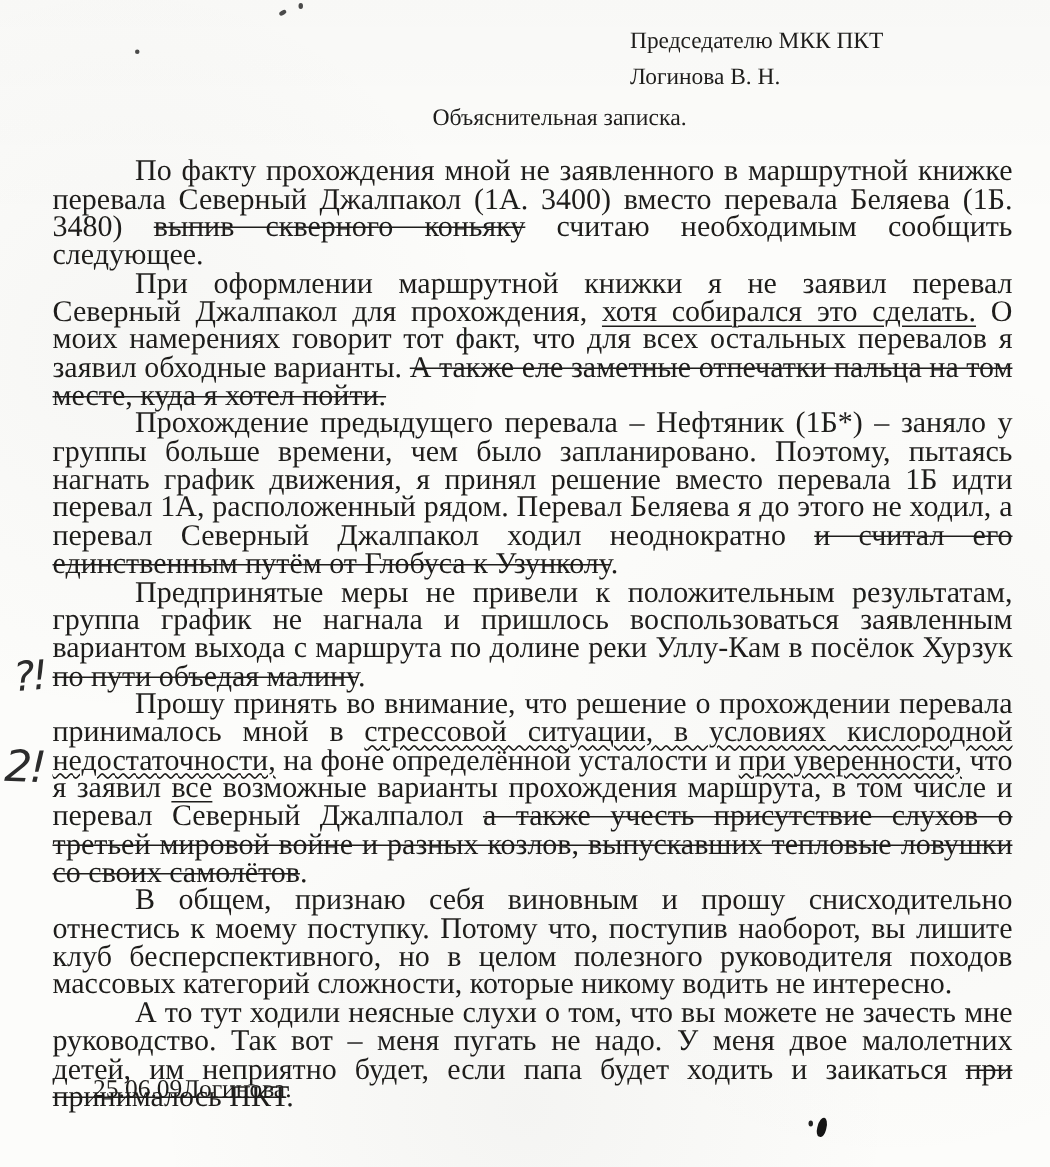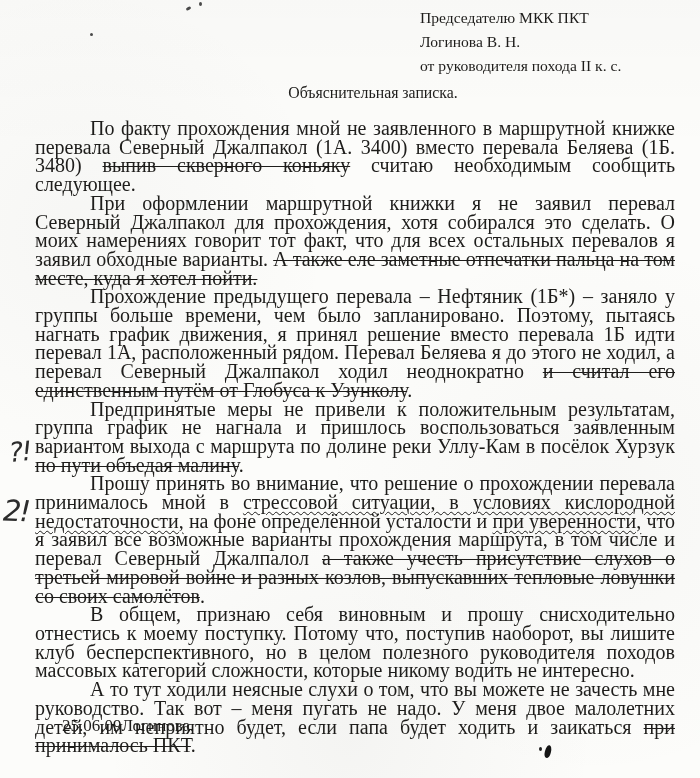--- a/index.html
+++ b/index.html
@@ -7,26 +7,26 @@
     width:700px;height:778px;position:relative;overflow:hidden;
     background:#fcfcfa;
     background-image:
       radial-gradient(circle at 12% 30%, rgba(120,120,120,0.045), transparent 30%),
       radial-gradient(circle at 85% 65%, rgba(120,120,120,0.04), transparent 35%),
       radial-gradient(circle at 50% 95%, rgba(100,100,100,0.05), transparent 30%),
       linear-gradient(180deg, rgba(0,0,0,0.015), rgba(0,0,0,0) 20%);
     font-family:"Liberation Serif", serif;
     color:#1e1d1b;
   }
-  .header{padding-top:6px;margin-left:420px;font-size:15.6px;line-height:24px;}
+  .header{padding-top:16px;margin-left:420px;font-size:15.6px;line-height:24px;}
   .title{margin-top:5px;text-align:center;padding-left:46px;font-size:15.8px;line-height:19px;}
   .bodytext{margin:17px 25px 0 35px;font-size:20px;line-height:18.7px;text-align:justify;}
   .bodytext p{margin:0;text-indent:55px;}
   .strike{text-decoration:line-through;text-decoration-thickness:1.4px;}
-  .u-hand{text-decoration-thickness:1.1px;text-underline-offset:3px;margin-top:24px;}
+  .u-hand{text-decoration:underline;text-decoration-thickness:1.1px;text-underline-offset:3px;margin-top:24px;}
   .u-wavy{text-decoration:underline;text-decoration-style:wavy;text-decoration-thickness:0.9px;text-underline-offset:2px;}
   .margin-mark{
     position:absolute;font-family:"DejaVu Sans",sans-serif;font-style:italic;
     color:#2c2c2c;letter-spacing:-2px;
   }
   .mark1{left:9px;top:436px;font-size:27px;transform:rotate(-5deg);}
   .mark2{left:3px;top:494px;font-size:29px;transform:rotate(2deg);}
   .footer{
     position:absolute;left:0;right:0;top:716px;
     display:flex;justify-content:flex-start;
@@ -46,21 +46,20 @@
 
 <div class="page">
 
   <div class="speck s1"></div>
   <div class="speck s2"></div>
   <div class="speck s3"></div>
 
   <div class="header">
     <div>Председателю МКК ПКТ</div>
     <div>Логинова В. Н.</div>
-    <div>от руководителя похода II к. с.</div>
   </div>
 
   <div class="title">Объяснительная записка.</div>
 
   <div class="bodytext">
     <p><span>По факту прохождения мной не заявленного в маршрутной книжке перевала Северный Джалпакол (1А. 3400) вместо перевала Беляева (1Б. 3480) </span><span class="strike">выпив скверного коньяку</span><span> считаю необходимым сообщить следующее.</span></p>
     <p><span>При оформлении маршрутной книжки я не заявил перевал Северный Джалпакол для прохождения, </span><span class="u-hand">хотя собирался это сделать.</span><span> О моих намерениях говорит тот факт, что для всех остальных перевалов я заявил обходные варианты. </span><span class="strike">А также еле заметные отпечатки пальца на том месте, куда я хотел пойти.</span></p>
     <p><span>Прохождение предыдущего перевала – Нефтяник (1Б*) – заняло у группы больше времени, чем было запланировано. Поэтому, пытаясь нагнать график движения, я принял решение вместо перевала 1Б идти перевал 1А, расположенный рядом. Перевал Беляева я до этого не ходил, а перевал Северный Джалпакол ходил неоднократно </span><span class="strike">и считал его единственным путём от Глобуса к Узунколу</span><span>.</span></p>
     <p><span>Предпринятые меры не привели к положительным результатам, группа график не нагнала и пришлось воспользоваться заявленным вариантом выхода с маршрута по долине реки Уллу-Кам в посёлок Хурзук </span><span class="strike">по пути объедая малину</span><span>.</span></p>
     <p><span>Прошу принять во внимание, что решение о прохождении перевала принималось мной в </span><span class="u-wavy">стрессовой ситуации, в условиях кислородной недостаточности,</span><span> на фоне определённой усталости и </span><span class="u-wavy">при уверенности,</span><span> что я заявил </span><span class="u-hand">все</span><span> возможные варианты прохождения маршрута, в том числе и перевал Северный Джалпалол </span><span class="strike">а также учесть присутствие слухов о третьей мировой войне и разных козлов, выпускавших тепловые ловушки со своих самолётов</span><span>.</span></p>

